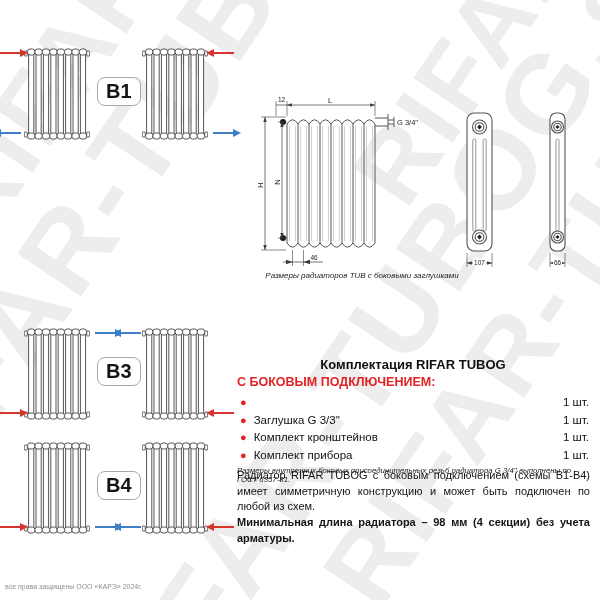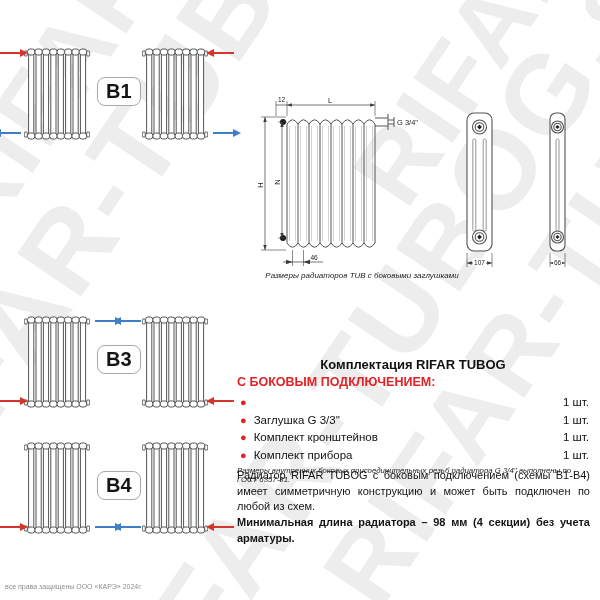--- a/index.html
+++ b/index.html
@@ -115,21 +115,21 @@
           <use href="#rad-sym"></use>
         </svg>
       <div class="scheme-label">B1</div>
       <div class="arr red right" style="left:0;top:4px"></div>
       <div class="arr blue left" style="left:0;top:84px"></div>
       <div class="arr red left" style="left:213px;top:4px"></div>
       <div class="arr blue right" style="left:213px;top:84px"></div>
     </div>
 
 
-    <div class="scheme" style="top:316px">
+    <div class="scheme" style="top:328px">
       <svg class="rad rad-l" viewBox="0 0 66 92">
           <use href="#rad-sym"></use>
         </svg>
       <svg class="rad rad-r" viewBox="0 0 66 92">
           <use href="#rad-sym"></use>
         </svg>
       <div class="scheme-label">B3</div>
       <div class="arr blue right" style="left:95px;top:4px"></div>
       <div class="arr blue left" style="left:120px;top:4px"></div>
       <div class="arr red right" style="left:0;top:84px"></div>

